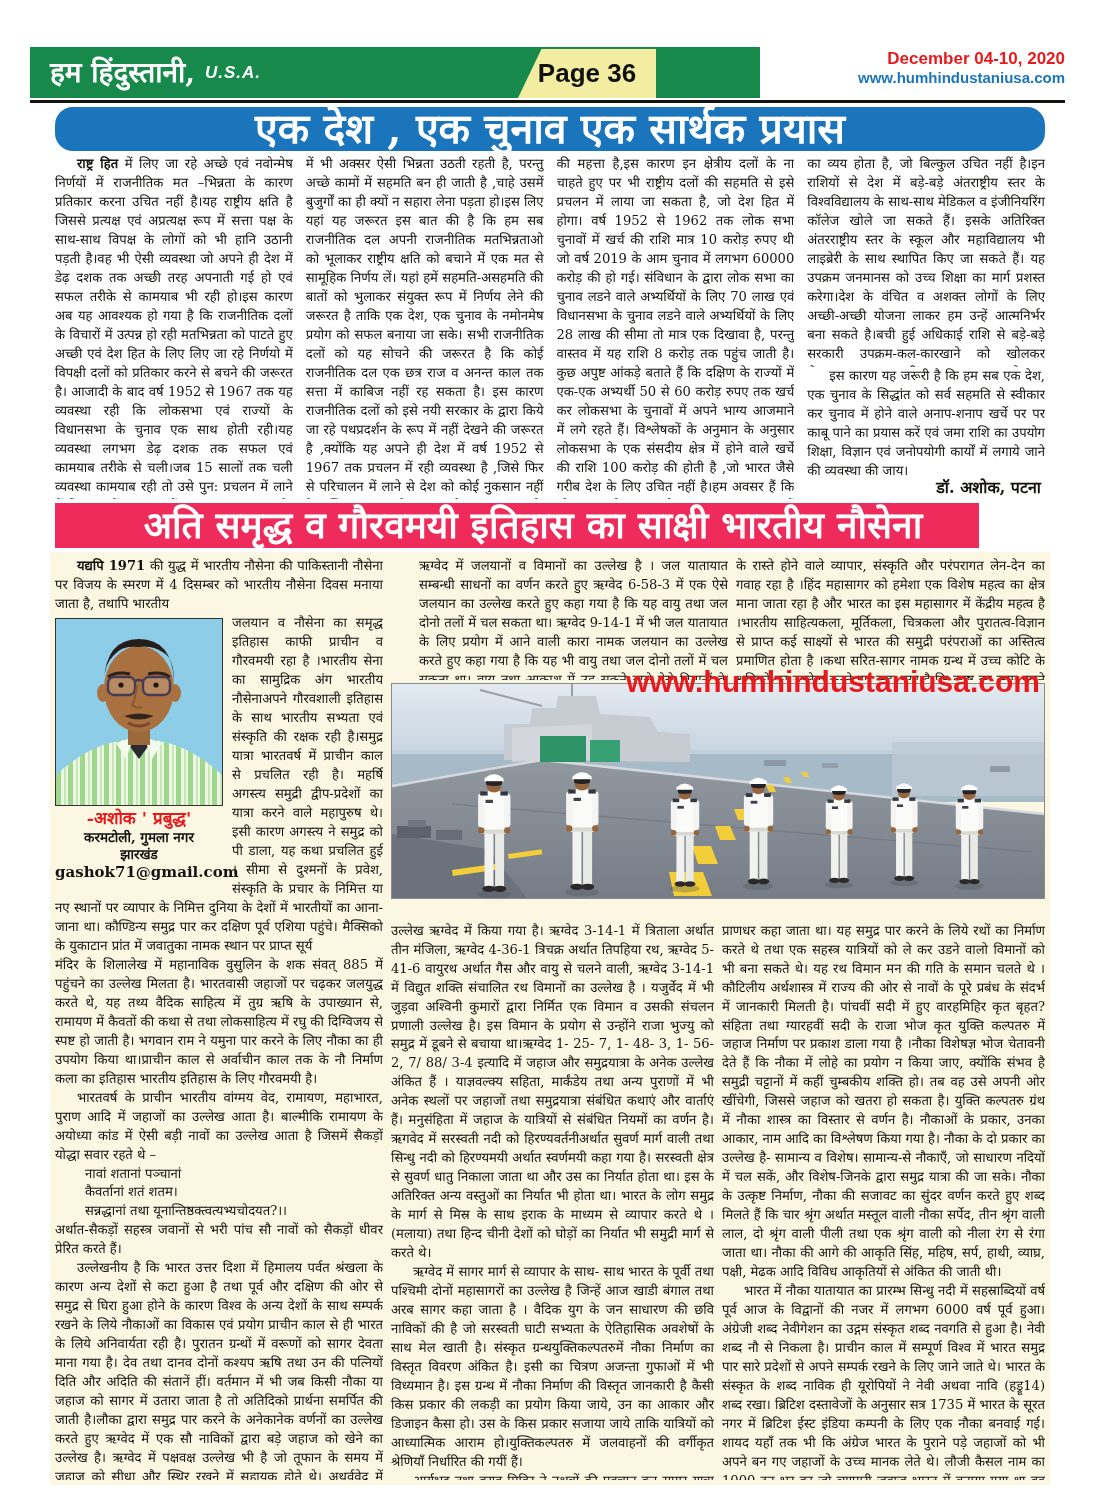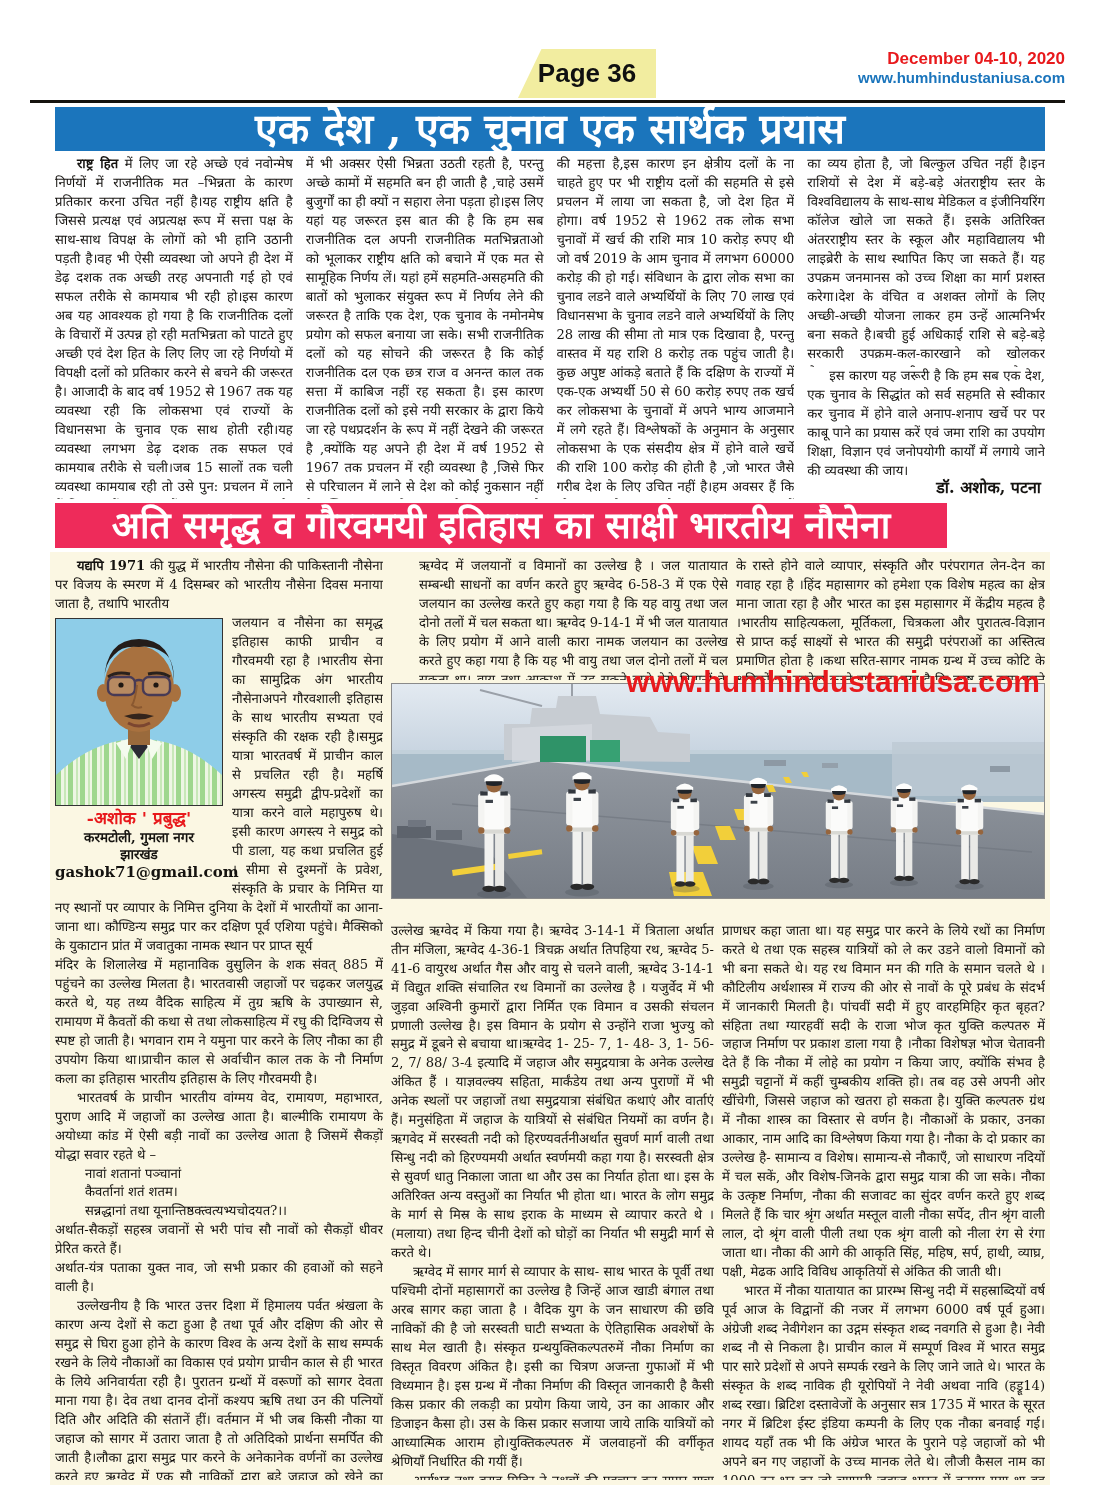--- a/index.html
+++ b/index.html
@@ -16,24 +16,24 @@
   .page-box{position:absolute;left:488px;top:3px;width:138px;height:49px;background:#f2eda0;
             clip-path:polygon(17% 0,100% 0,100% 100%,0 100%);
             display:flex;align-items:center;justify-content:center;}
   .page-box span{font-family:"Liberation Sans",sans-serif;font-weight:bold;font-size:26px;color:#101010;}
   .hdr-right{position:absolute;right:0;top:2px;text-align:right;font-family:"Liberation Sans",sans-serif;}
   .hdr-date{color:#e8191c;font-weight:bold;font-size:17px;line-height:1.25;}
   .hdr-site{color:#1b75bc;font-weight:bold;font-size:15px;line-height:1.2;}
   .hdr-rule{position:absolute;left:30px;top:100px;width:1035px;height:3px;background:#15130f;}
   
   .band1{position:absolute;left:55px;top:107px;width:990px;height:44px;background:#1b75bc;
-         display:flex;align-items:center;justify-content:center;overflow:hidden;}
+         display:flex;align-items:center;justify-content:center;overflow:hidden;border-radius:18px;}
   .band1 span{color:#ffffff;font-weight:bold;font-size:41px;line-height:1;white-space:nowrap;}
   .band2{position:absolute;left:55px;top:503px;width:892px;height:45px;background:#ee2b5a;
-         display:flex;align-items:center;justify-content:center;overflow:hidden;}
+         display:flex;align-items:center;justify-content:center;overflow:hidden;padding-left:32px;}
   .band2 span{color:#ffffff;font-weight:bold;font-size:37px;line-height:1;white-space:nowrap;}
   
   .a1{position:absolute;left:55px;top:155px;width:990px;height:344px;display:flex;gap:13px;}
   .a1 .col{flex:1;overflow:hidden;text-align:justify;font-size:13.1px;line-height:1.45;}
   .a1 p{margin:0;}
   .ind{text-indent:22px;}
   .col4{display:flex;flex-direction:column;}
   .col4 .p1{height:212px;overflow:hidden;margin:0;}
   .col4 .p2{flex:1;overflow:hidden;margin:0;}
   .byline{text-align:right;font-weight:bold;font-size:16px;padding-right:4px;margin:2px 0 0 0;}
@@ -59,20 +59,24 @@
   .bot-row{display:flex;gap:8px;height:574px;margin-top:23px;overflow:hidden;}
   .bot-row>div{flex:1;overflow:hidden;text-align:justify;font-size:13.1px;line-height:1.45;}
   .bot-row p{margin:0;}
 </style>
 </head>
 <body>
 
 <div class="page">
 
   <div class="hdr">
+    <div class="logo-bar">
+      <span class="logo-hindi">हम हिंदुस्तानी,</span>
+      <span class="logo-usa">U.S.A.</span>
+    </div>
     <div class="page-box">
       <span>Page 36</span>
     </div>
     <div class="hdr-right">
       <div class="hdr-date">December 04-10, 2020</div>
       <div class="hdr-site">www.humhindustaniusa.com</div>
     </div>
   </div>
   <div class="hdr-rule"></div>
 
@@ -143,21 +147,20 @@
           <div class="a-addr">झारखंड</div>
           <div class="a-email">gashok71@gmail.com</div>
         </div>
         <p>जलयान व नौसेना का समृद्ध इतिहास काफी प्राचीन व गौरवमयी रहा है ।भारतीय सेना का सामुद्रिक अंग भारतीय नौसेनाअपने गौरवशाली इतिहास के साथ भारतीय सभ्यता एवं संस्कृति की रक्षक रही है।समुद्र यात्रा भारतवर्ष में प्राचीन काल से प्रचलित रही है। महर्षि अगस्त्य समुद्री द्वीप-प्रदेशों का यात्रा करने वाले महापुरुष थे। इसी कारण अगस्त्य ने समुद्र को पी डाला, यह कथा प्रचलित हुई । सीमा से दुश्मनों के प्रवेश, संस्कृति के प्रचार के निमित्त या नए स्थानों पर व्यापार के निमित्त दुनिया के देशों में भारतीयों का आना-जाना था। कौण्डिन्य समुद्र पार कर दक्षिण पूर्व एशिया पहुंचे। मैक्सिको के युकाटान प्रांत में जवातुका नामक स्थान पर प्राप्त सूर्य</p>
         <p>मंदिर के शिलालेख में महानाविक वुसुलिन के शक संवत् 885 में पहुंचने का उल्लेख मिलता है। भारतवासी जहाजों पर चढ़कर जलयुद्ध करते थे, यह तथ्य वैदिक साहित्य में तुग्र ऋषि के उपाख्यान से, रामायण में कैवतों की कथा से तथा लोकसाहित्य में रघु की दिग्विजय से स्पष्ट हो जाती है। भगवान राम ने यमुना पार करने के लिए नौका का ही उपयोग किया था।प्राचीन काल से अर्वाचीन काल तक के नौ निर्माण कला का इतिहास भारतीय इतिहास के लिए गौरवमयी है।</p>
         <p class="ind">भारतवर्ष के प्राचीन भारतीय वांग्मय वेद, रामायण, महाभारत, पुराण आदि में जहाजों का उल्लेख आता है। बाल्मीकि रामायण के अयोध्या कांड में ऐसी बड़ी नावों का उल्लेख आता है जिसमें सैकड़ों योद्धा सवार रहते थे –</p>
         <p class="shloka">नावां शतानां पञ्चानां</p>
         <p class="shloka">कैवर्तानां शतं शतम।</p>
         <p class="shloka">सन्नद्धानां तथा यूनान्तिष्ठक्त्वत्यभ्यचोदयत?।।</p>
         <p>अर्थात-सैकड़ों सहस्त्र जवानों से भरी पांच सौ नावों को सैकड़ों धीवर प्रेरित करते हैं।</p>
-        <p>अर्थात-यंत्र पताका युक्त नाव, जो सभी प्रकार की हवाओं को सहने वाली है।</p>
         <p class="ind">उल्लेखनीय है कि भारत उत्तर दिशा में हिमालय पर्वत श्रंखला के कारण अन्य देशों से कटा हुआ है तथा पूर्व और दक्षिण की ओर से समुद्र से घिरा हुआ होने के कारण विश्व के अन्य देशों के साथ सम्पर्क रखने के लिये नौकाओं का विकास एवं प्रयोग प्राचीन काल से ही भारत के लिये अनिवार्यता रही है। पुरातन ग्रन्थों में वरूणों को सागर देवता माना गया है। देव तथा दानव दोनों कश्यप ऋषि तथा उन की पत्नियों दिति और अदिति की संतानें हीं। वर्तमान में भी जब किसी नौका या जहाज को सागर में उतारा जाता है तो अतिदिको प्रार्थना समर्पित की जाती है।लौका द्वारा समुद्र पार करने के अनेकानेक वर्णनों का उल्लेख करते हुए ऋग्वेद में एक सौ नाविकों द्वारा बड़े जहाज को खेने का उल्लेख है। ऋग्वेद में पक्षवक्ष उल्लेख भी है जो तूफान के समय में जहाज को सीधा और स्थिर रखने में सहायक होते थे। अथर्ववेद में सुरक्षित, विस्तृत तथा आरामदायक नौकाओं का उल्लेख है ।</p>
 
       </div>
 
       <div class="c-main">
         <div class="top-row">
           <div>
             <p>ऋग्वेद में जलयानों व विमानों का उल्लेख है । जल यातायात सम्बन्धी साधनों का वर्णन करते हुए ऋग्वेद 6-58-3 में एक ऐसे जलयान का उल्लेख करते हुए कहा गया है कि यह वायु तथा जल दोनो तलों में चल सकता था। ऋग्वेद 9-14-1 में भी जल यातायात के लिए प्रयोग में आने वाली कारा नामक जलयान का उल्लेख करते हुए कहा गया है कि यह भी वायु तथा जल दोनो तलों में चल सकता था। वायु तथा आकाश में उड़ सकने वाले ऐसे विमानों के आकार -प्रकार का भी</p>
           </div>
           <div>

